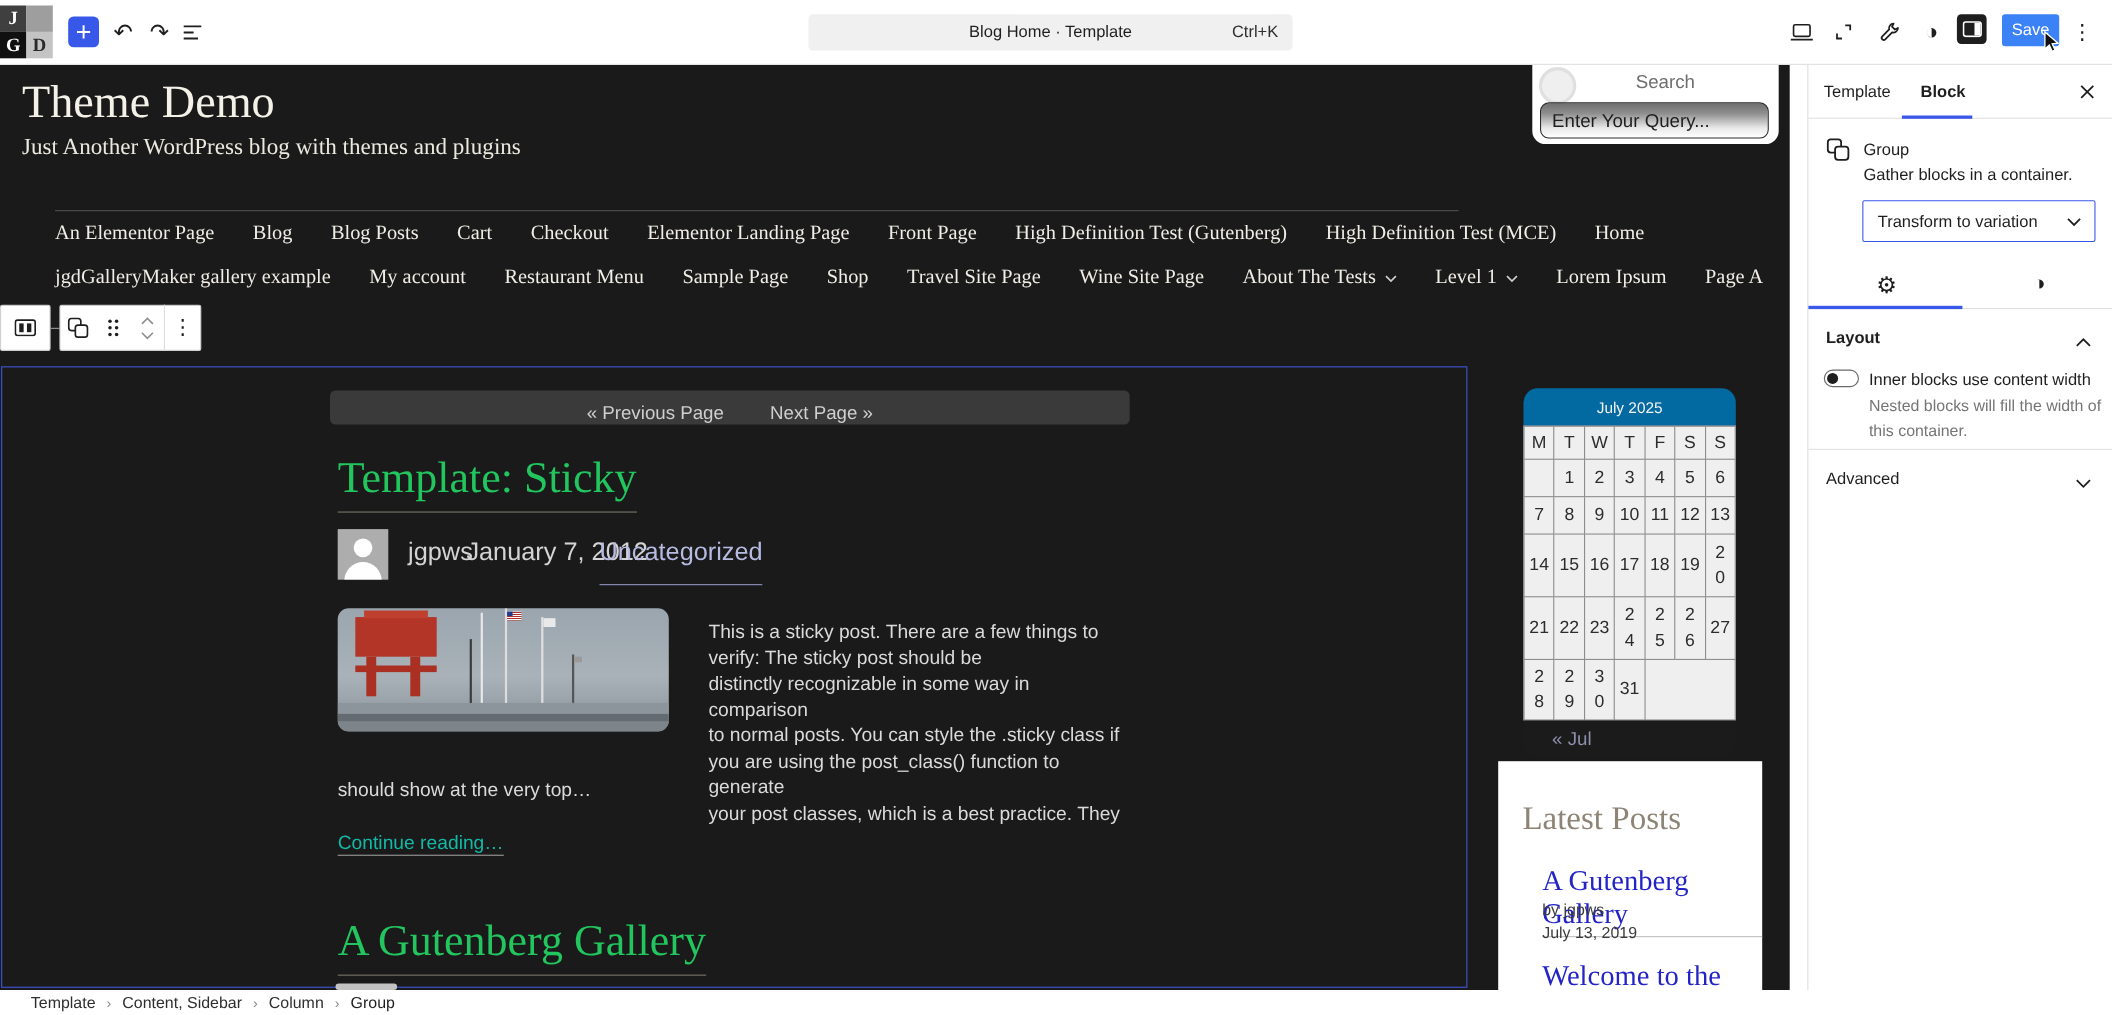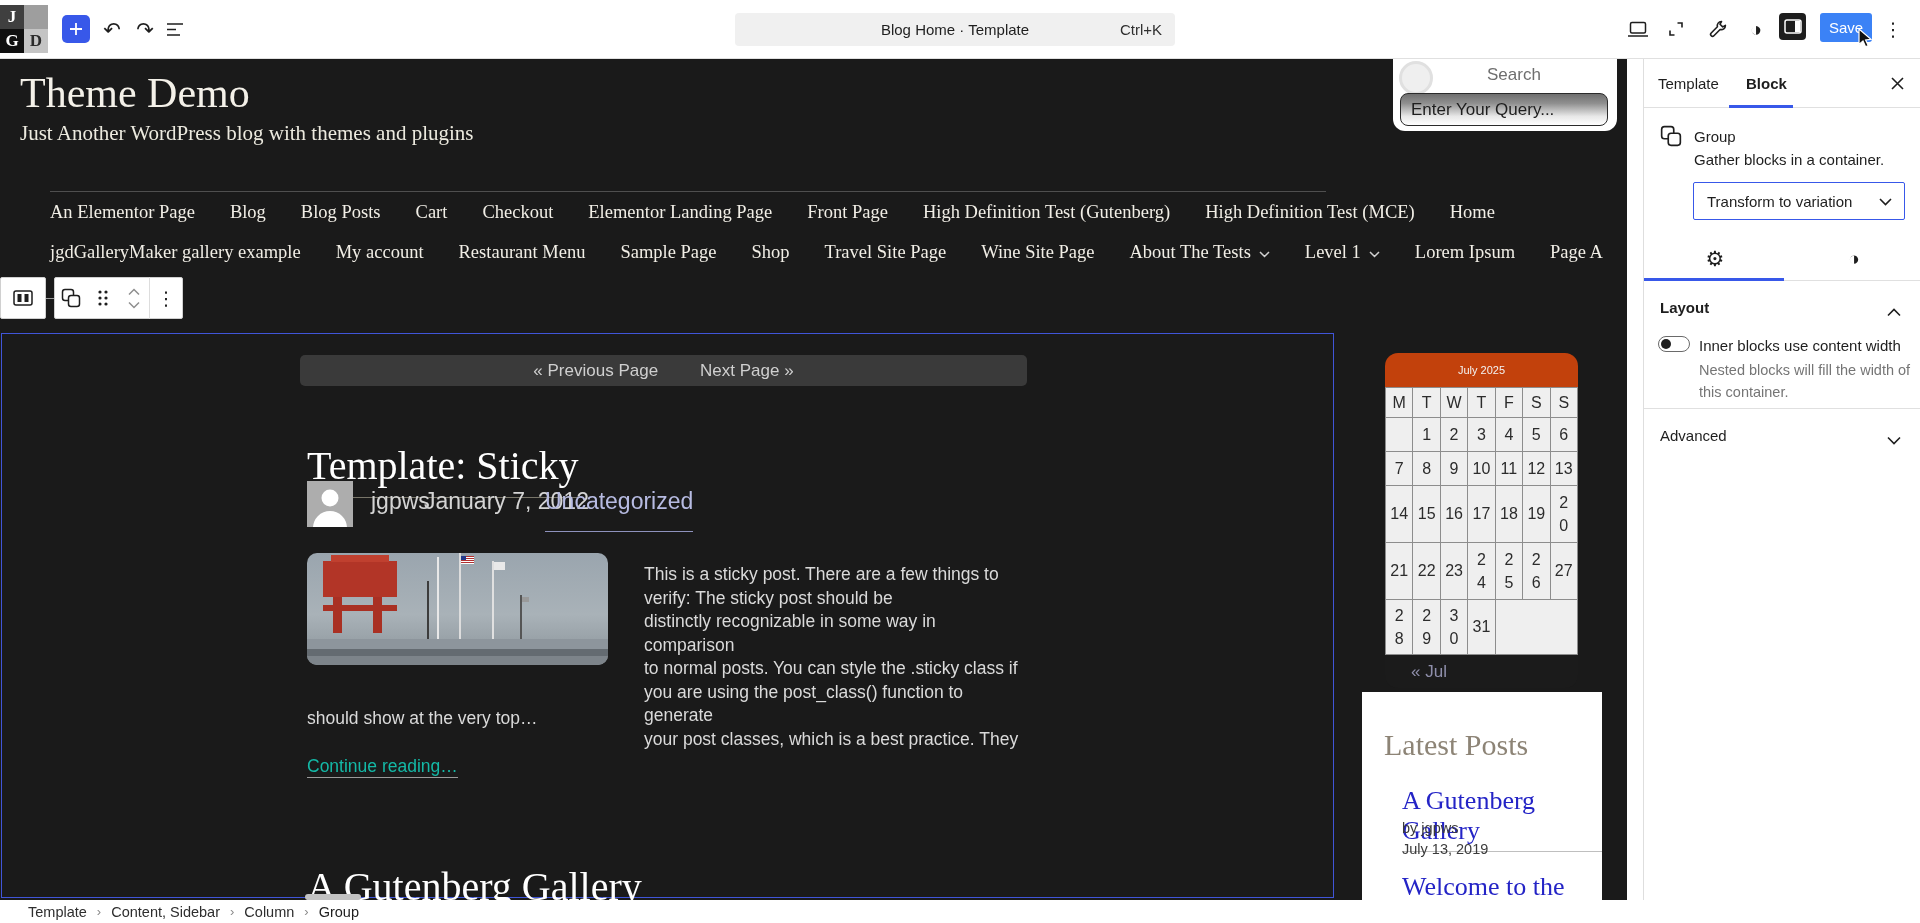--- a/index.html
+++ b/index.html
@@ -38,24 +38,24 @@
   .btoolbar { left:0; top:218px; height:42px; display:flex; align-items:center; }
   .bt-seg { background:#fff; border:1px solid #d0d0d0; border-radius:2px; height:42px; display:flex; align-items:center; }
   .bt-seg1 { width:46px; justify-content:center; }
   .bt-conn { width:8px; height:1px; background:#9a9a9a; }
   .bt-btn { width:32px; height:42px; display:flex; align-items:center; justify-content:center; cursor:pointer; }
   .bt-mover { width:30px; height:42px; display:flex; flex-direction:column; align-items:center; justify-content:center; gap:5px; }
   .bt-div { width:1px; height:42px; background:#dddddd; }
 
   .group-outline { left:1px; top:274px; width:1333px; height:565px; border:1.5px solid #4055d8; pointer-events:none; }
 
-  .pagination { left:300px; top:296px; width:727px; height:31px; background:#3a3a3a; border-radius:5px; display:flex; align-items:center; justify-content:center; gap:42px; font-size:17px; color:#cfcfcf; }
+  .pagination { left:300px; top:296px; width:727px; height:31px; background:#3a3a3a; border-radius:5px; display:flex; align-items:flex-end; justify-content:center; gap:42px; font-size:17px; color:#cfcfcf; }
   .pagination span { cursor:pointer; }
 
-  .post-h { font-size:40px; color:#ffffff; font-weight:400; display:inline-block; padding-bottom:8px; border-bottom:1px solid #787569;margin-top:32px; }
+  .post-h { font-size:40px; color:#22c55e; font-weight:400; display:inline-block; padding-bottom:8px; border-bottom:1px solid #787569; }
   .h1pos { left:307px; top:351px; }
   .h2pos { left:307px; top:772px; }
 
   .avatar { left:307px; top:422px; width:46px; height:46px; background:#adadad; overflow:hidden; }
   .meta-txt { top:429px; font-size:23px; color:#d4d4d4; }
   .meta-cat { color:#b7bbe2; border-bottom:1px solid #8e92bd; padding-bottom:16px; cursor:pointer; }
 
   .post-img { left:307px; top:494px; width:301px; height:112px; border-radius:10px; overflow:hidden; background:linear-gradient(180deg,#9aa5ae 0%,#a9b2b8 55%,#97a0a6 80%,#8a9298 100%); }
   .pi { position:absolute; }
 
@@ -64,21 +64,21 @@
   .more-link { left:307px; top:697px; font-size:17.5px; color:#14b8a6; border-bottom:1px solid #9a9a9a; cursor:pointer; }
 
   
   .search-card { left:1393px; top:0; width:224px; height:72px; background:#fff; border-radius:0 0 12px 12px; }
   .search-circle { position:absolute; left:6px; top:2px; width:34px; height:34px; border-radius:50%; border:3px solid #e0e0e0; background:#efefef; }
   .search-label { position:absolute; left:94px; top:6px; font-size:17px; color:#6e6e6e; }
   .search-input { position:absolute; left:7px; top:34px; width:208px; height:33px; border:1px solid #2b2b2b; border-radius:8px; background:linear-gradient(180deg,#6f6f6f 0%,#8f8f8f 30%,#e8e8e8 72%,#ffffff 100%); font-size:17px; color:#1e1e1e; padding:0 10px; font-family:"Liberation Sans",sans-serif; }
   .search-input::placeholder { color:#1e1e1e; opacity:1; }
 
   .calendar { left:1385px; top:294px; width:193px; }
-  .cal-head { height:34px; background:#c2410c; border-radius:13px 13px 0 0; color:#f3f3f3; font-size:11px; line-height:34px; text-align:center; }
+  .cal-head { height:34px; background:#0369a1; border-radius:13px 13px 0 0; color:#f3f3f3; font-size:14px; line-height:34px; text-align:center; }
   .calendar table { width:193px; border-collapse:collapse; background:#efefef; table-layout:fixed; }
   .calendar th, .calendar td { border:1px solid #8d8d8d; text-align:center; color:#2c2c2c; font-size:16px; padding:0; white-space:pre-line; line-height:1.45; font-weight:400; }
   .calendar th { height:30px; }
   tr.w1 td, tr.w2 td { height:34px; }
   tr.w3 td, tr.w4 td { height:57px; }
   tr.w5 td { height:55px; }
   .cal-foot { height:33px; background:#1b1b1b; border-radius:0 0 13px 13px; color:#8f8fab; font-size:17px; line-height:33px; padding-left:26px; }
   .cal-foot span { cursor:pointer; }
 
   .latest-card { left:1362px; top:633px; width:240px; height:208px; background:#fff; }

